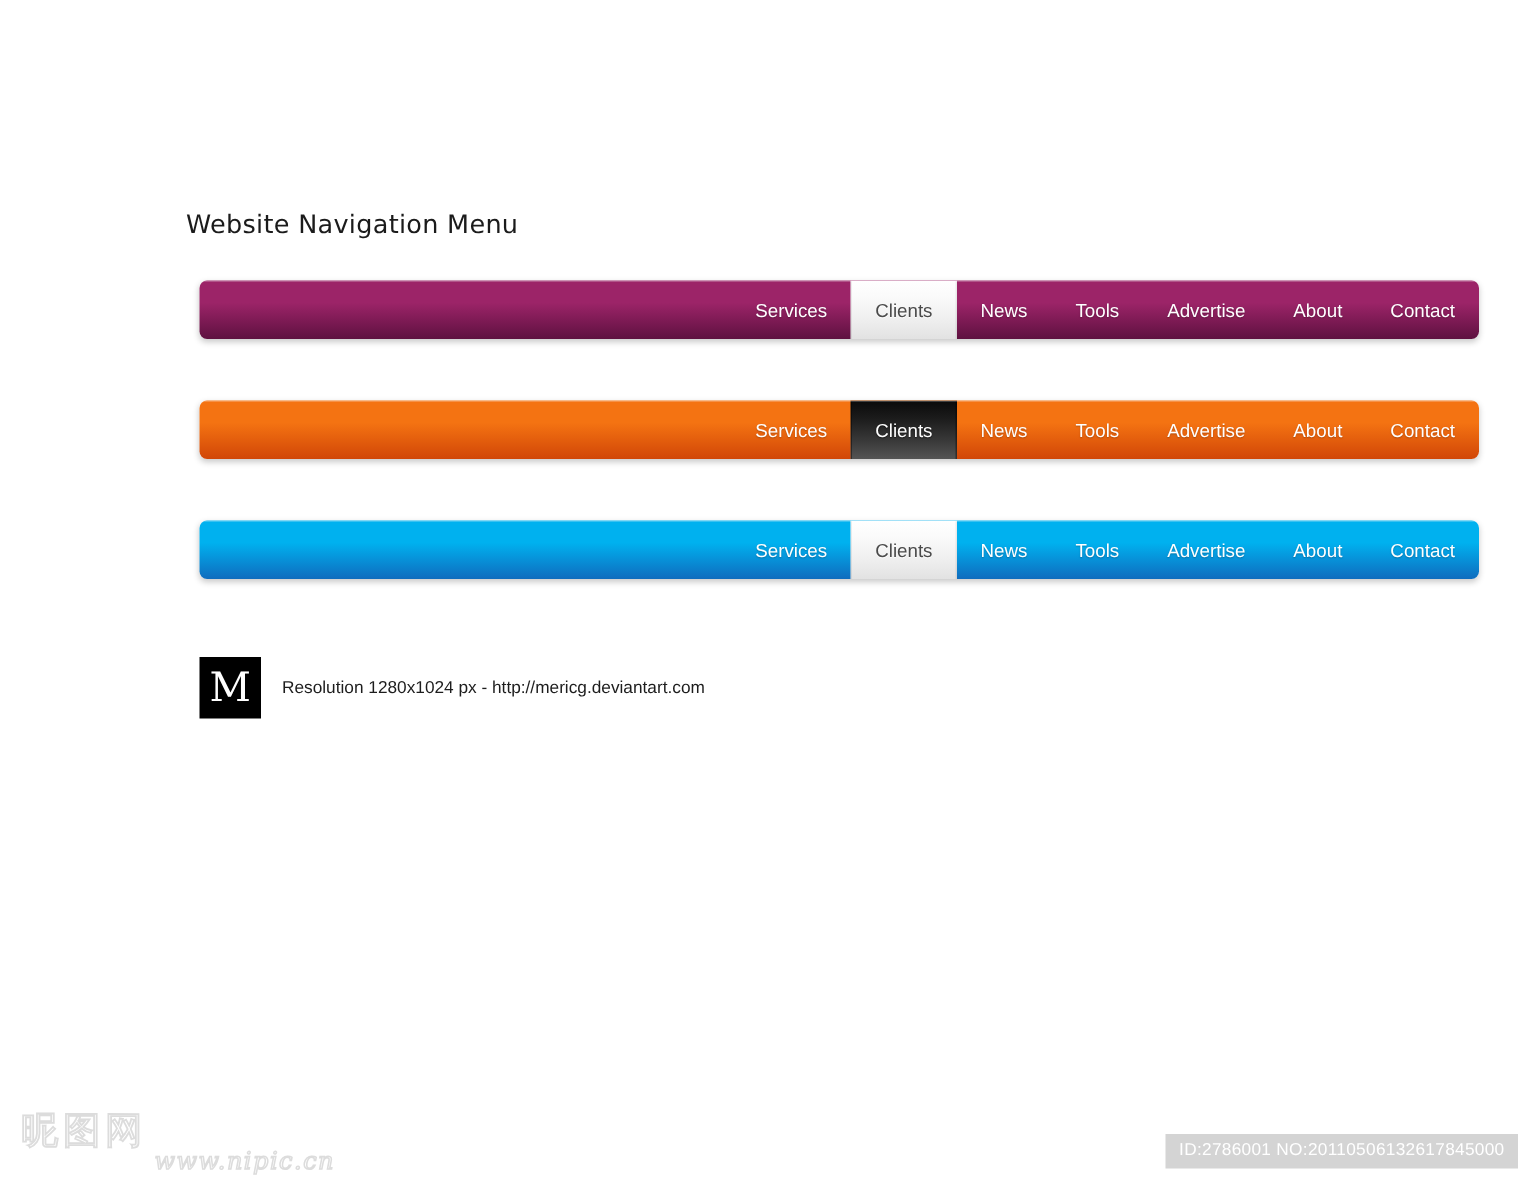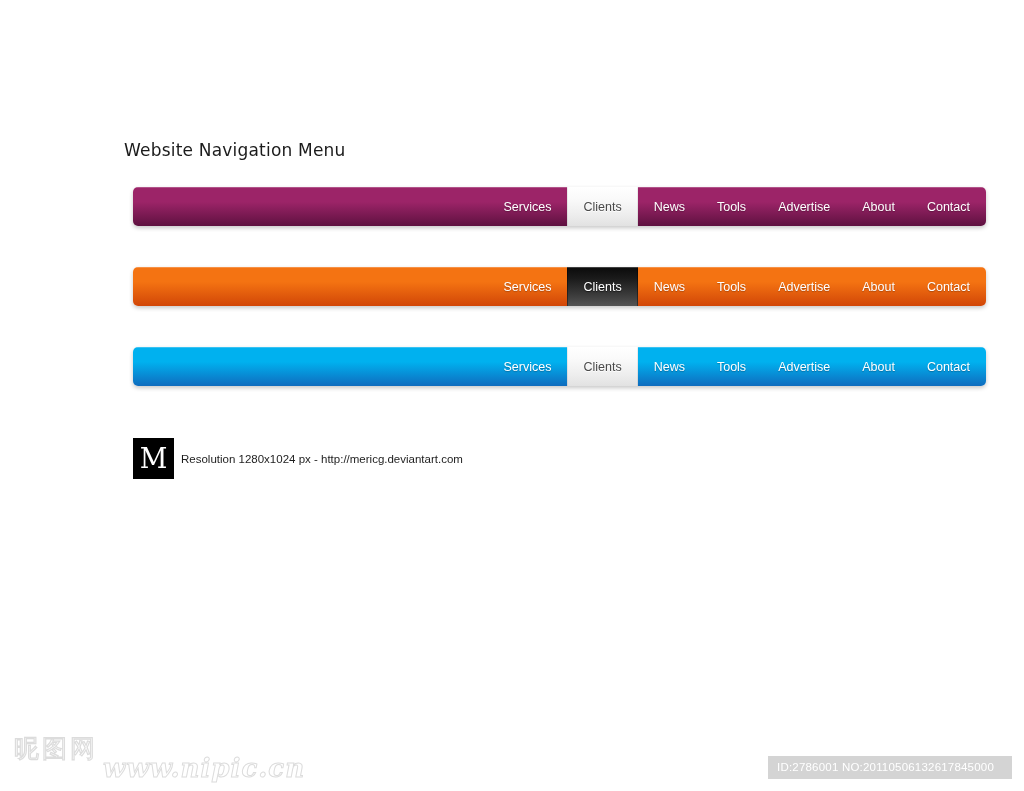--- a/index.html
+++ b/index.html
@@ -120,21 +120,21 @@
     color: #ffffff;
     display: flex;
     align-items: center;
     justify-content: center;
     font-family: "DejaVu Serif", serif;
     font-size: 27px;
     font-weight: 400;
     line-height: 1;
   }
   .credit-text {
-    margin-left: 7px;
+    margin-left: 14px;
     font-family: "Liberation Sans", sans-serif;
     font-size: 11.5px;
     color: #1d1d1d;
     white-space: nowrap;
   }
 
   
   .watermark {
     position: absolute;
     left: 14px;
@@ -152,38 +152,38 @@
     font-family: "DejaVu Sans", sans-serif;
     font-size: 25px;
     line-height: 1;
     color: transparent;
     -webkit-text-stroke: 1.2px #dcdcdc;
     text-shadow: 0 0 0 transparent;
   }
   .wm-url {
     font-family: "DejaVu Serif", serif;
     font-style: italic;
-    font-size: 26px;
-    font-weight: 700;
+    font-size: 16px;
+    font-weight: 400;
     color: transparent;
     -webkit-text-stroke: 1px #dcdcdc;
     letter-spacing: 1px;
     margin-top: 40px;
   }
 
   
   .id-badge {
     position: absolute;
     right: 12px;
     bottom: 12px;
     background: #d4d4d4;
     color: #ffffff;
     font-family: "Liberation Sans", sans-serif;
     font-size: 11.5px;
-    padding: 5px 18px 6px 9px;
+    padding: 5px 9px 6px 9px;
     white-space: nowrap;
     letter-spacing: 0.2px;
   }
 </style>
 </head>
 <body>
 
 <div class="page">
 
   <div class="page-title">Website Navigation Menu</div>

